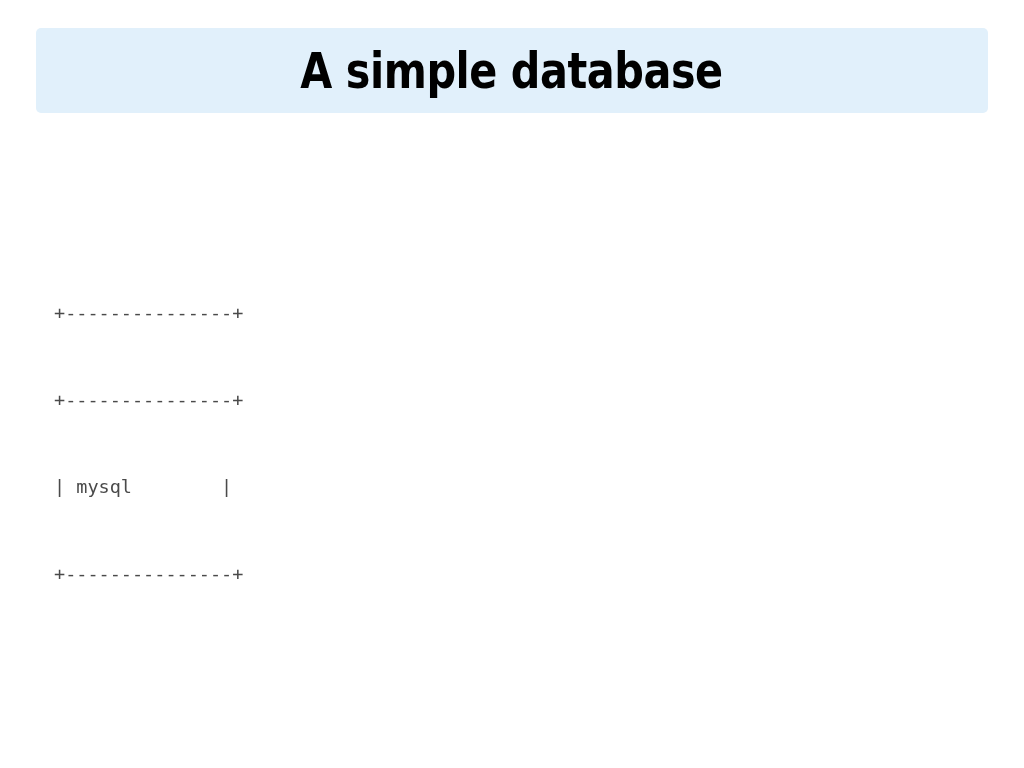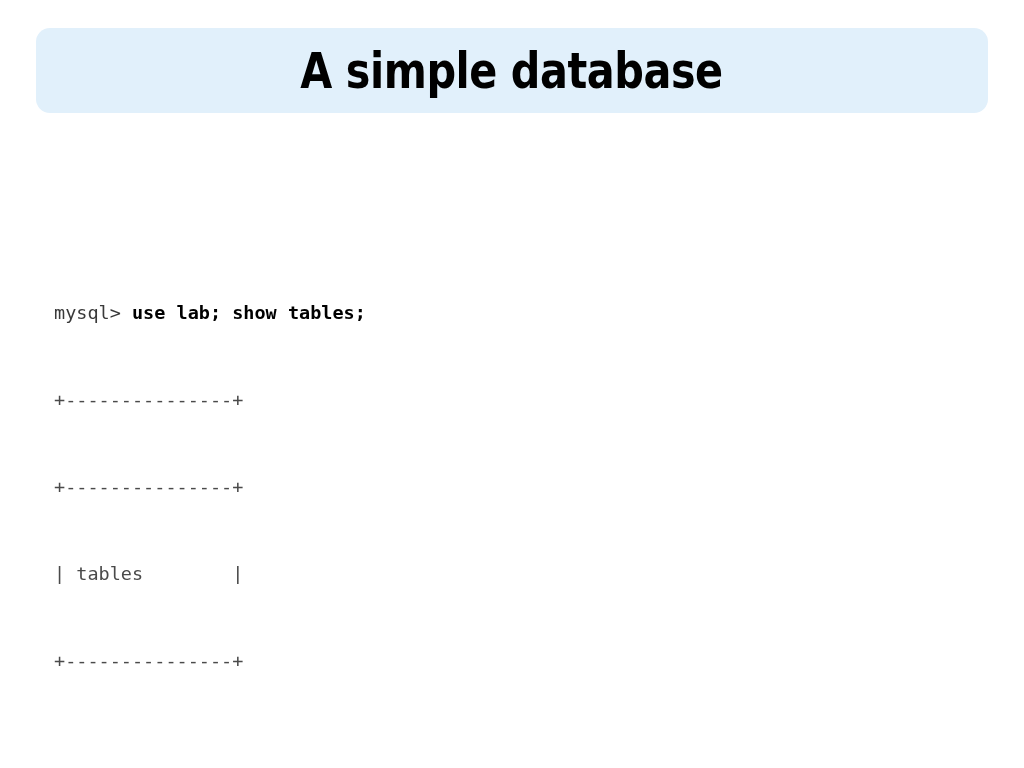--- a/index.html
+++ b/index.html
@@ -17,21 +17,21 @@
   }
 
   
   #title-banner {
     position: absolute;
     left: 36px;
     top: 28px;
     width: 952px;
     height: 85px;
     background: #e1f0fb;
-    border-radius: 14px;
+    border-radius: 5px;
     display: flex;
     align-items: center;
     justify-content: center;
     box-sizing: border-box;
   }
   #title-text {
     font-family: "DejaVu Sans Condensed", "Liberation Sans Narrow", "Liberation Sans", sans-serif;
     font-weight: bold;
     font-size: 50px;
     line-height: 1;
@@ -81,24 +81,23 @@
 <body style="background: rgb(255, 255, 255);">
 
 <div id="title-banner" style="background: rgb(225, 240, 251);">
   <div id="title-text">A simple database</div>
 </div>
 
 <div id="terminal">
 
   
   <div class="block">
-    <div class="cmd-line"><span class="prompt">mysql&gt; </span><span class="command">use lab; show tables;</span></div>
     <div class="tbl-line">+---------------+</div>
     <div class="tbl-line">+---------------+</div>
-    <div class="tbl-line">| tables        |</div>
+    <div class="tbl-line">| mysql        |</div>
     <div class="tbl-line">+---------------+</div>
   </div>
 
   
   
 
   
   
 
 </div>

